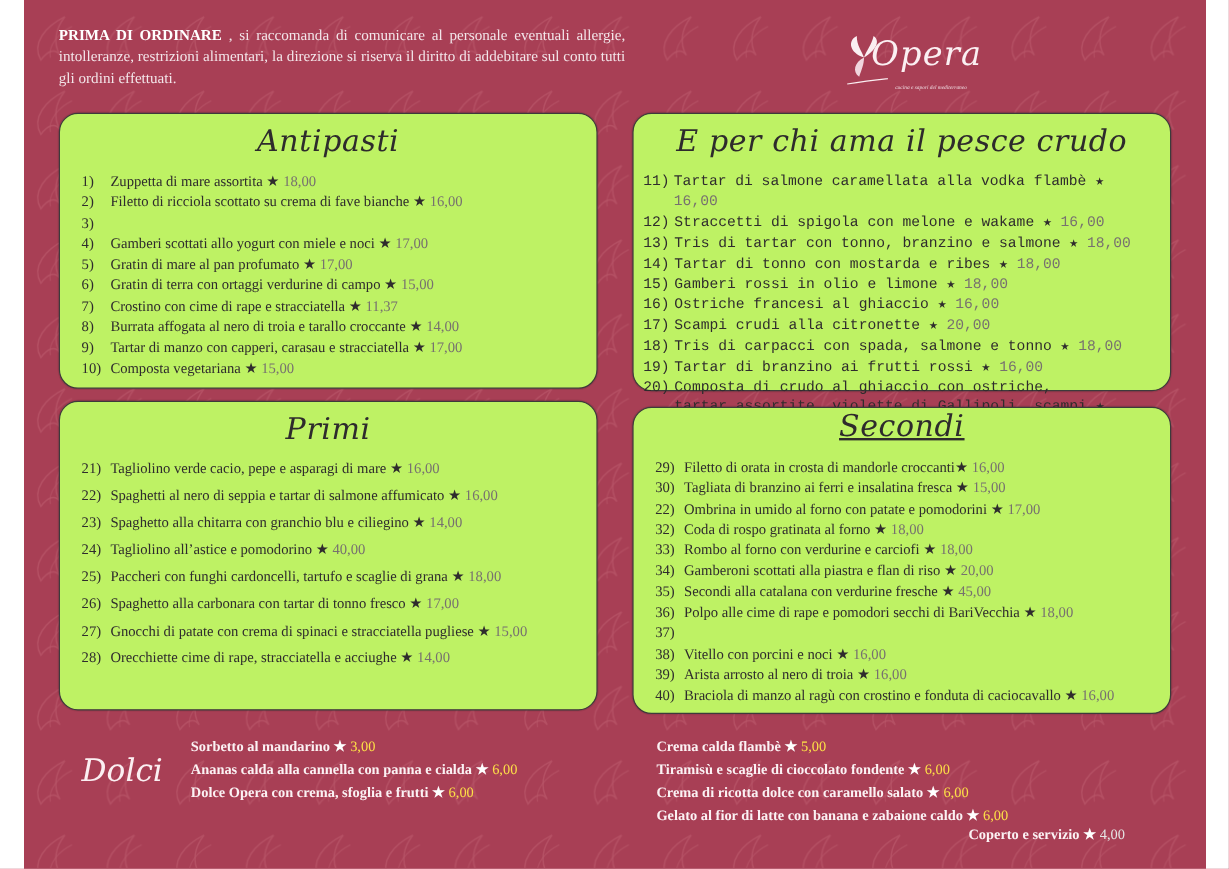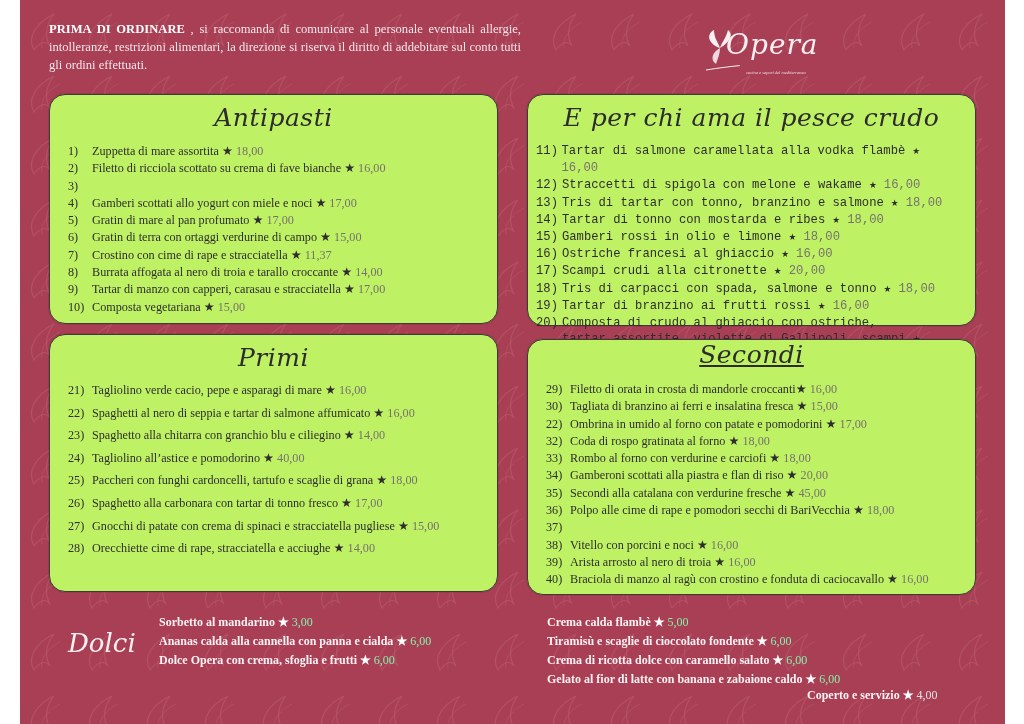--- a/index.html
+++ b/index.html
@@ -16,21 +16,21 @@
   .panel h2 { margin:0; text-align:center; font-family:"DejaVu Serif", serif; font-style:italic; font-weight:normal; color:#2e2b2c; font-size:25px; letter-spacing:0.5px; }
   .items { list-style:none; margin:0; padding:0; }
   .items li { color:#2f2c2d; font-size:12.2px; white-space:nowrap; display:flex; }
   .items li .num { display:inline-block; min-width:20px; padding-right:4px; }
   .items li .txt { white-space:normal; }
   .price { color:#77716f; }
   .star { color:#2f2c2d; }
   .dolci-title { position:absolute; left:48px; top:628px; font-family:"DejaVu Serif", serif; font-style:italic; font-size:26px; color:#fbeff2; }
   .dolci-list { position:absolute; list-style:none; margin:0; padding:0; }
   .dolci-list li { color:#fbf2f4; font-weight:bold; font-size:12px; line-height:19px; white-space:nowrap; }
-  .dolci-list li .price { color:#86efac; font-weight:normal; }
+  .dolci-list li .price { color:#fde047; font-weight:normal; }
   .dolci-list li .star { color:#ffffff; }
   .coperto { position:absolute; left:812px; top:688px; color:#fbf2f4; font-weight:bold; font-size:12px; white-space:nowrap; }
   .coperto .price { color:#e5e5e5; font-weight:normal; }
   .coperto .star { color:#ffffff; }
 </style>
 </head>
 <body>
 
 <div class="page">
   <svg class="pattern" width="985" height="724">

